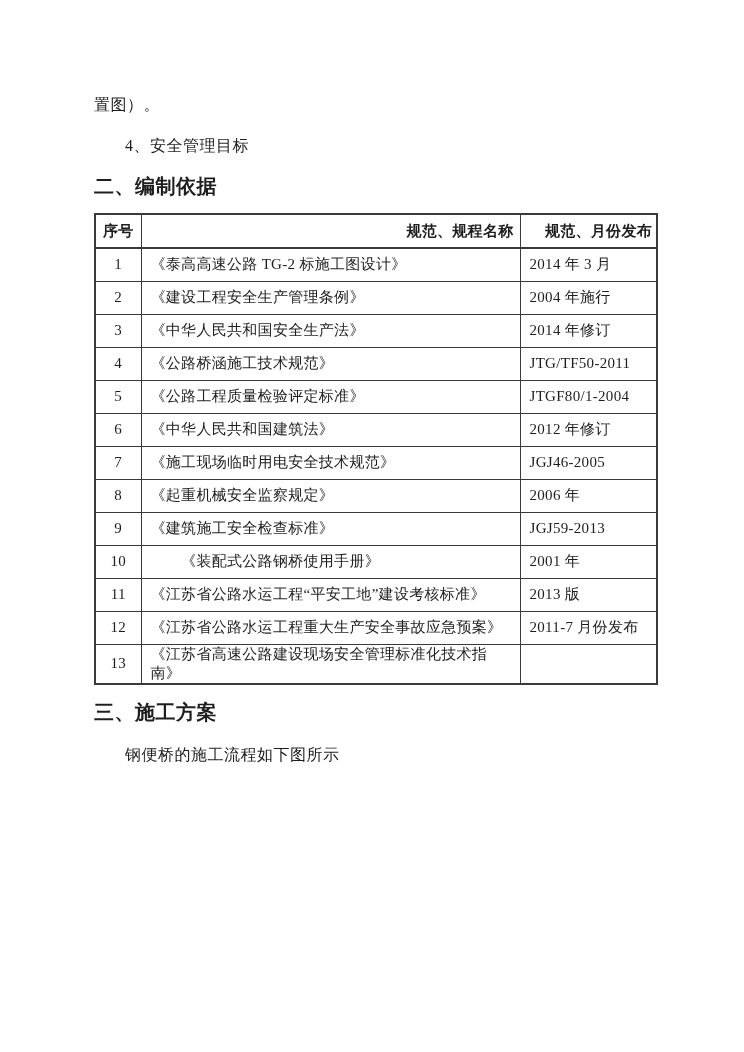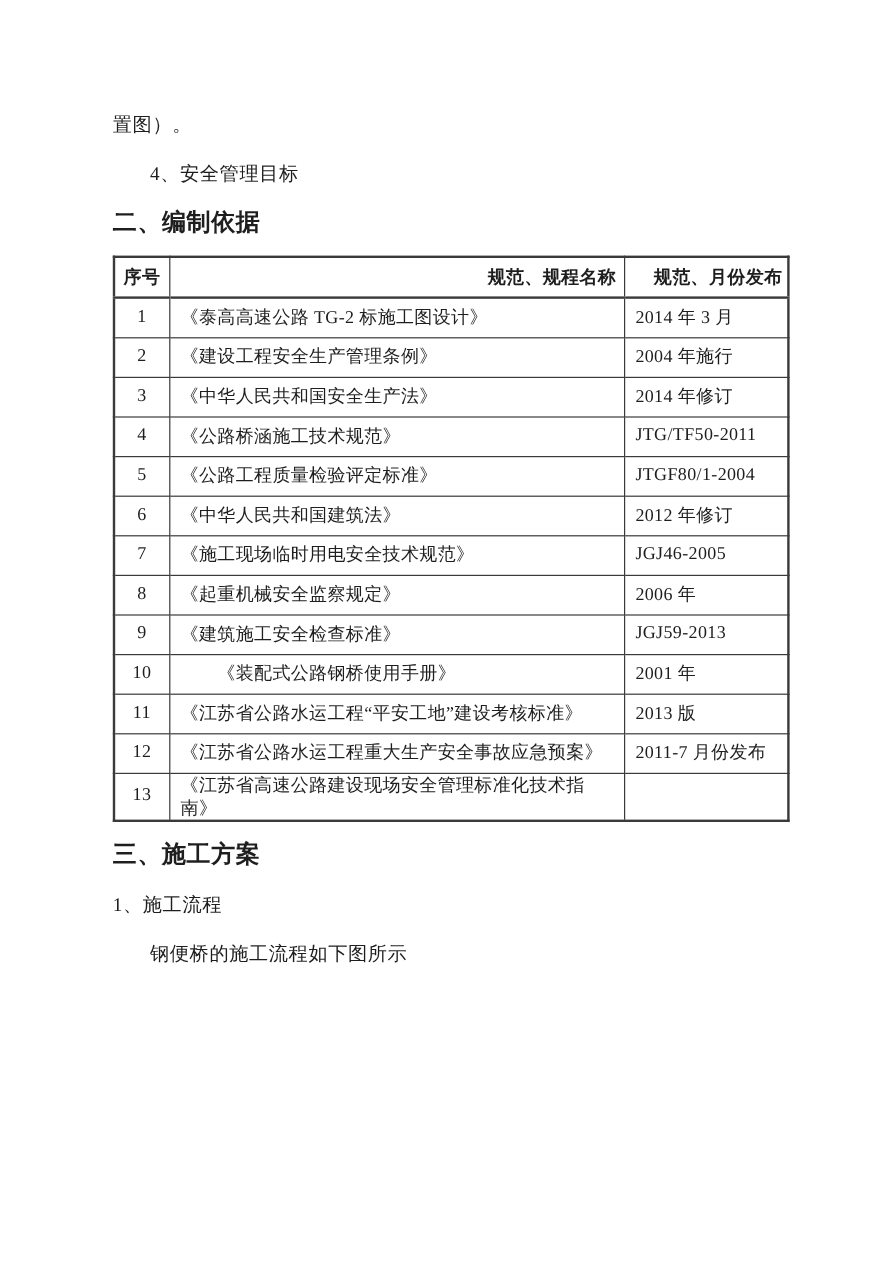--- a/index.html
+++ b/index.html
@@ -148,18 +148,17 @@
           <tr class="tall">
             <td class="col-index">13</td>
             <td class="col-name">《江苏省高速公路建设现场安全管理标准化技术指南》</td>
             <td class="col-code"></td>
           </tr>
         </tbody>
     </table>
 
     <h2 class="doc-h2 after-table">三、施工方案</h2>
 
-    <p class="body-text">1、施工流程</p>
 
     <p class="body-text indent2">钢便桥的施工流程如下图所示</p>
 
   </div>
 </div>
 
 </body></html>

